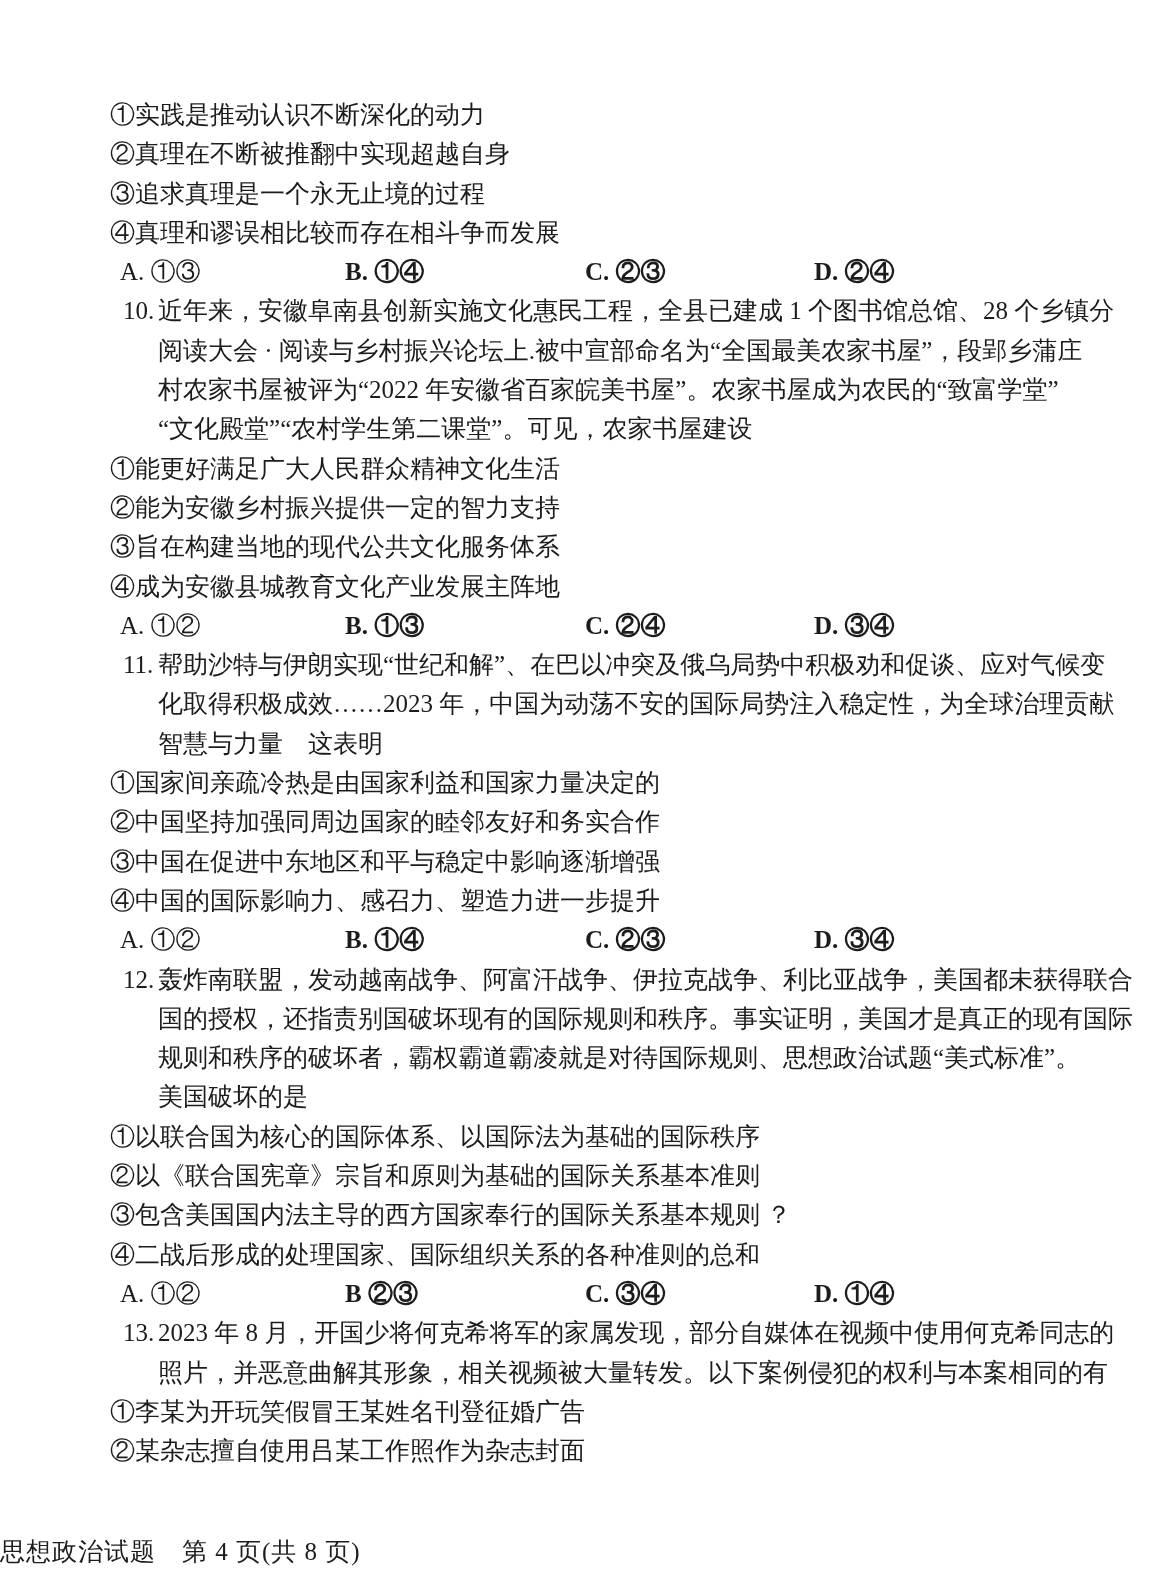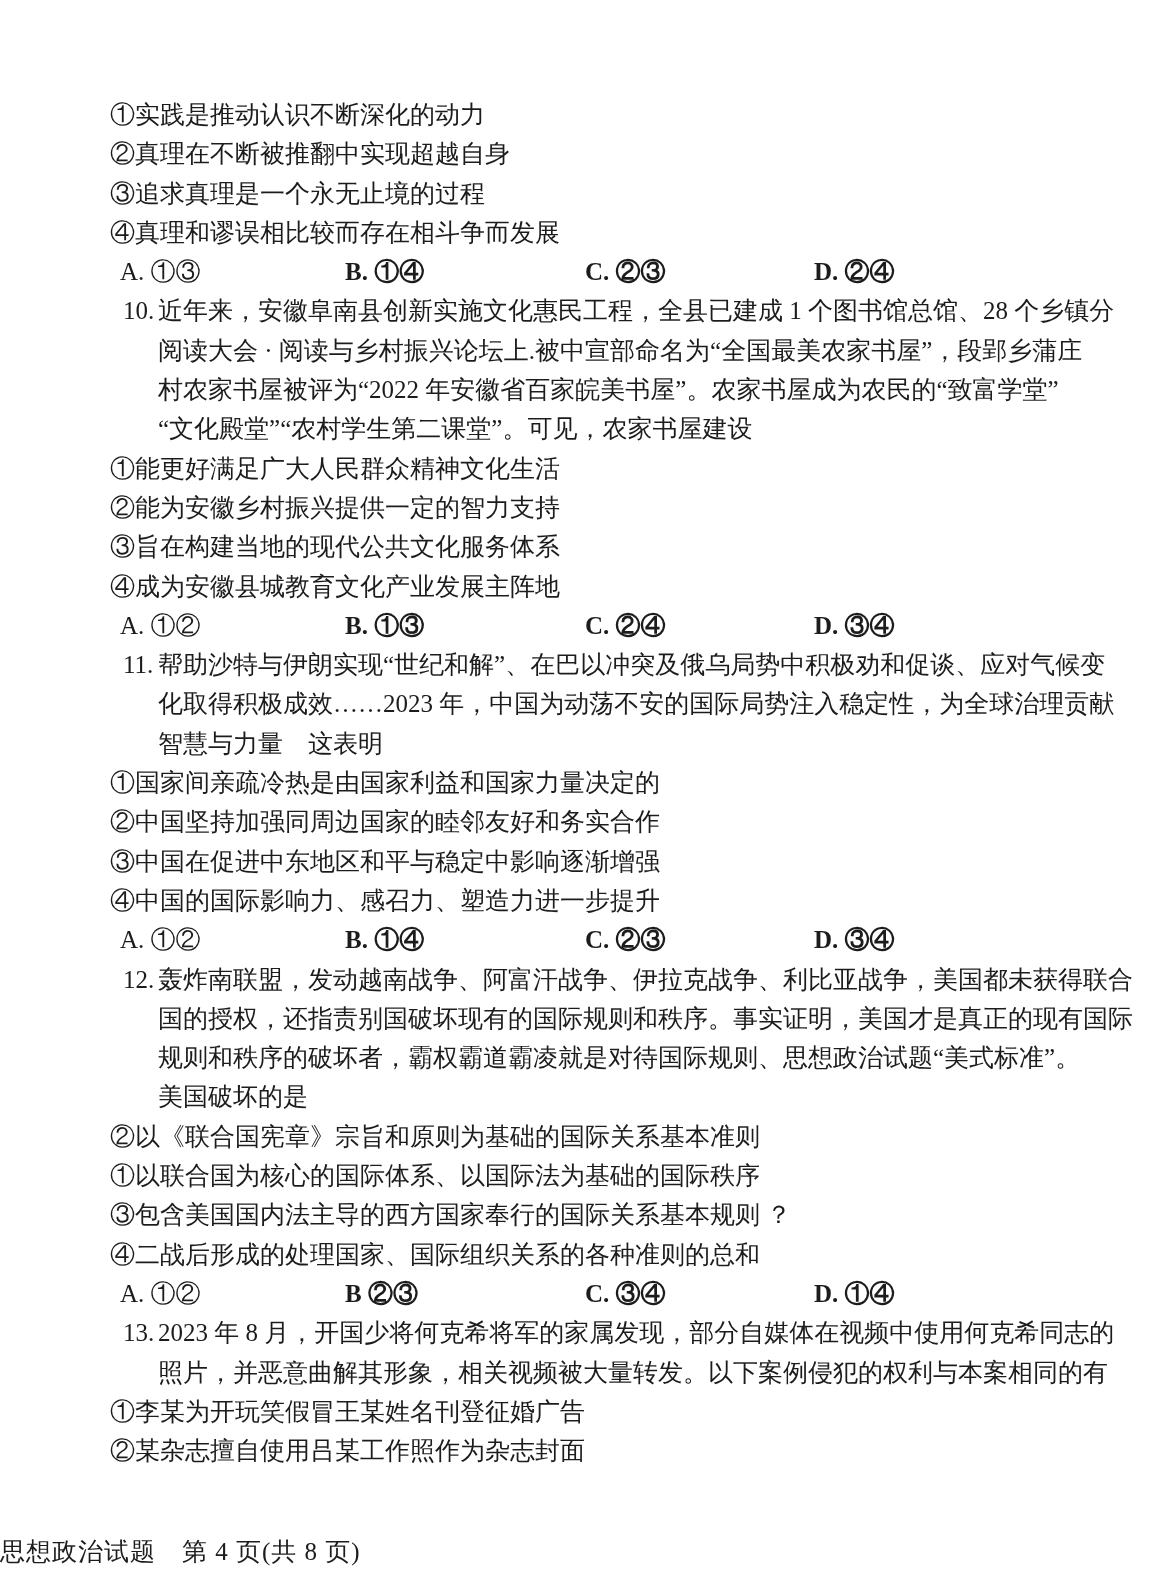--- a/index.html
+++ b/index.html
@@ -109,22 +109,22 @@
       <span class="pd">D. ③④</span>
     </div>
 
     <div class="line qline">
       <span class="qnum">12.</span>
       <span>轰炸南联盟，发动越南战争、阿富汗战争、伊拉克战争、利比亚战争，美国都未获得联合</span>
     </div>
     <div class="line qline">国的授权，还指责别国破坏现有的国际规则和秩序。事实证明，美国才是真正的现有国际</div>
     <div class="line qline">规则和秩序的破坏者，霸权霸道霸凌就是对待国际规则、思想政治试题“美式标准”。</div>
     <div class="line qline">美国破坏的是</div>
+    <div class="line">①以联合国为核心的国际体系、以国际法为基础的国际秩序</div>
     <div class="line">②以《联合国宪章》宗旨和原则为基础的国际关系基本准则</div>
-    <div class="line">①以联合国为核心的国际体系、以国际法为基础的国际秩序</div>
     <div class="line">③包含美国国内法主导的西方国家奉行的国际关系基本规则 ？</div>
     <div class="line">④二战后形成的处理国家、国际组织关系的各种准则的总和</div>
     <div class="line ans">
       <span class="pa">A. ①②</span>
       <span class="pb">B ②③</span>
       <span class="pc">C. ③④</span>
       <span class="pd">D. ①④</span>
     </div>
 
     <div class="line qline">

